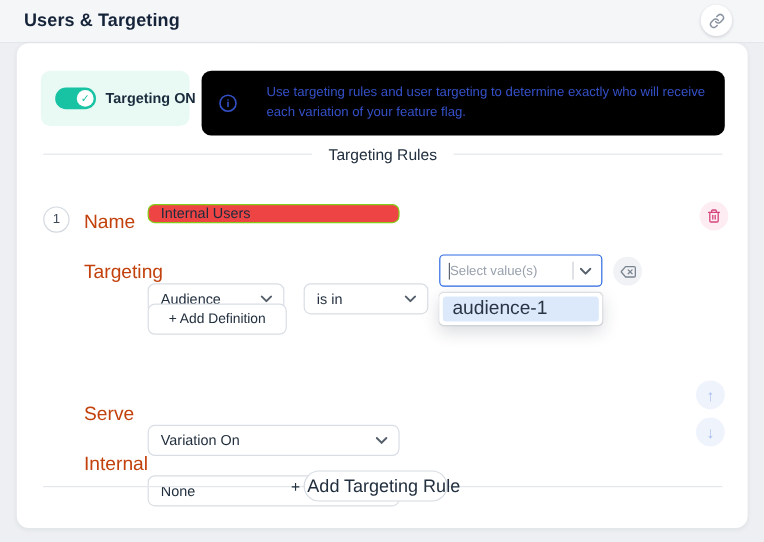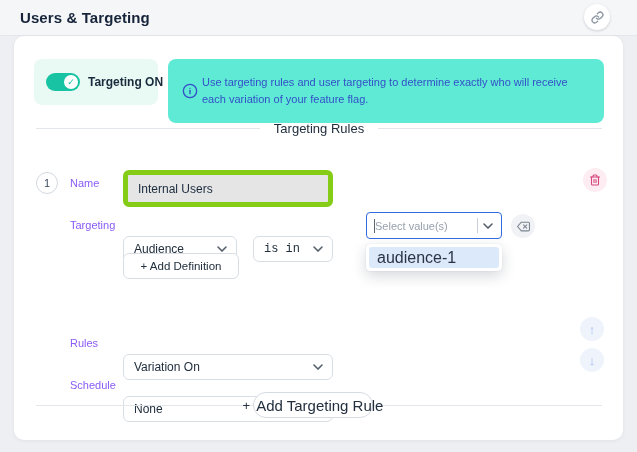--- a/index.html
+++ b/index.html
@@ -18,33 +18,33 @@
   
   .card { position:absolute; left:14px; top:36px; width:609px; height:404px; background:#fff; border-radius:10px; box-shadow:0 1px 4px rgba(20,30,50,.06); }
 
   
   .toggle-card { position:absolute; left:20px; top:23px; width:124px; height:46px; background:#e9faf5; border-radius:8px; display:flex; align-items:center; padding-left:12px; gap:8px; }
   .toggle { position:relative; width:34px; height:18px; border-radius:9px; background:#17c3a2; flex:0 0 auto; cursor:pointer; }
   .toggle-knob { position:absolute; right:2px; top:2px; width:14px; height:14px; border-radius:50%; background:#fff; display:flex; align-items:center; justify-content:center; font-size:9px; color:#17c3a2; font-weight:bold; }
   .toggle-label { font-size:12px; font-weight:bold; color:#1a2b3c; white-space:nowrap; }
 
   
-  .info-box { position:absolute; left:154px; top:23px; width:436px; height:64px; background:#5eead4; border-radius:8px; display:flex; align-items:center; padding:0 14px; gap:4px; }
+  .info-box { position:absolute; left:154px; top:23px; width:436px; height:54px; background:#000000; border-radius:8px; display:flex; align-items:center; padding:0 14px; gap:24px; }
   .info-icon { flex:0 0 auto; display:flex; }
   .info-text { font-size:11px; line-height:1.55; color:#3450c8; font-weight:500; }
 
   
   .section-divider { position:absolute; left:22px; top:84px; width:566px; height:16px; display:flex; align-items:center; }
   .section-divider .line { flex:1; height:1px; background:#e3e7ec; }
   .section-title { margin:0 14px; font-size:13px; color:#222f3e; font-weight:500; white-space:nowrap; }
 
   
   .rule-number { position:absolute; left:22px; top:136px; width:22px; height:22px; border:1px solid #d3d9e0; border-radius:50%; font-size:11px; color:#3c4858; display:flex; align-items:center; justify-content:center; }
-  .field-label { position:absolute; font-size:11px; color:#8b5cf6; }
-  .text-input { position:absolute; height:37px; border:5px solid #84cc16; border-radius:6px; background:#e5e5e5; font-size:12px; color:#1a2b3c; padding:0 10px; font-family:inherit; outline:none; }
+  .field-label { position:absolute; font-size:16px; color:#c2410c; }
+  .text-input { position:absolute; height:16px; border:1px solid #84cc16; border-radius:6px; background:#ef4444; font-size:12px; color:#1a2b3c; padding:0 10px; font-family:inherit; outline:none; }
   .select { position:absolute; height:26px; border:1px solid #d9dee5; border-radius:6px; background:#fff; display:flex; align-items:center; justify-content:space-between; padding:0 9px 0 10px; cursor:pointer;margin-top:24px; }
   .select-value { font-size:12px; color:#222f3e; white-space:nowrap; }
 
   
   .combobox { position:absolute; left:352px; top:176px; width:136px; height:27px; border:1.5px solid #2f6be3; border-radius:4px; background:#fff; display:flex; align-items:center; padding:0 4px 0 0; }
   .combo-input { flex:1; min-width:0; border:none; outline:none; background:transparent; font-size:11px; color:#2a3544; padding:0 2px 0 8px; font-family:inherit; }
   .combo-input::placeholder { color:#98a1ad; }
   .combo-cursor { position:absolute; left:7px; top:6px; width:1px; height:14px; background:#5b6672; }
   .combo-divider { width:1px; height:15px; background:#c9cfd8; margin-right:5px; }
 
@@ -130,21 +130,21 @@
 
     <div class="select" style="left:109px; top:176px; width:114px;">
       <span class="select-value">Audience</span>
       <span style="display:flex;">
         <svg width="10" height="6" viewBox="0 0 10 6" fill="none" stroke="#55606c" stroke-width="1.6" stroke-linecap="round">
             <polyline points="1,1 5,5 9,1"></polyline>
           </svg>
       </span>
     </div>
 
-    <div class="select" style="left:239px; top:176px; width:80px;font-family:Liberation Mono, monospace;">
+    <div class="select" style="left:239px; top:176px; width:104px;">
       <span class="select-value">is in</span>
       <span style="display:flex;">
         <svg width="10" height="6" viewBox="0 0 10 6" fill="none" stroke="#55606c" stroke-width="1.6" stroke-linecap="round">
             <polyline points="1,1 5,5 9,1"></polyline>
           </svg>
       </span>
     </div>
 
     <div class="combobox">
       <span class="combo-cursor"></span>
@@ -166,31 +166,31 @@
         </svg>
       </span>
     </div>
 
     <div class="dropdown-menu">
       <div class="dropdown-item">audience-1</div>
     </div>
 
     <button class="ghost-btn" style="left:109px; top:217px; width:116px; height:26px;">+ Add Definition</button>
 
-    <div class="field-label" style="left:56px; top:301px;">Rules</div>
+    <div class="field-label" style="left:56px; top:301px;">Serve</div>
     <div class="select" style="left:109px; top:294px; width:210px;">
       <span class="select-value">Variation On</span>
       <span style="display:flex;">
         <svg width="10" height="6" viewBox="0 0 10 6" fill="none" stroke="#55606c" stroke-width="1.6" stroke-linecap="round">
             <polyline points="1,1 5,5 9,1"></polyline>
           </svg>
       </span>
     </div>
 
-    <div class="field-label" style="left:56px; top:343px;">Schedule</div>
+    <div class="field-label" style="left:56px; top:343px;">Internal</div>
     <div class="select" style="left:109px; top:336px; width:210px;">
       <span class="select-value">None</span>
       <span style="display:flex;">
         <svg width="10" height="6" viewBox="0 0 10 6" fill="none" stroke="#55606c" stroke-width="1.6" stroke-linecap="round">
             <polyline points="1,1 5,5 9,1"></polyline>
           </svg>
       </span>
     </div>
 
     <div class="icon-circle up-btn">

